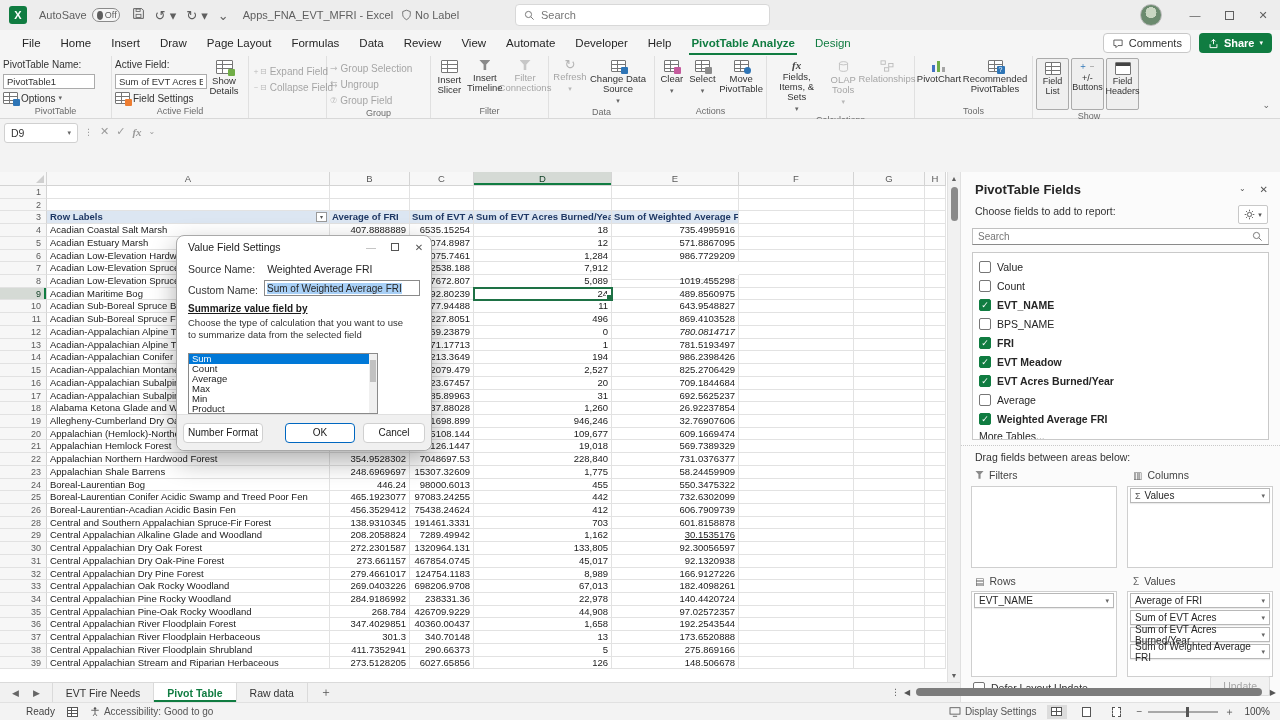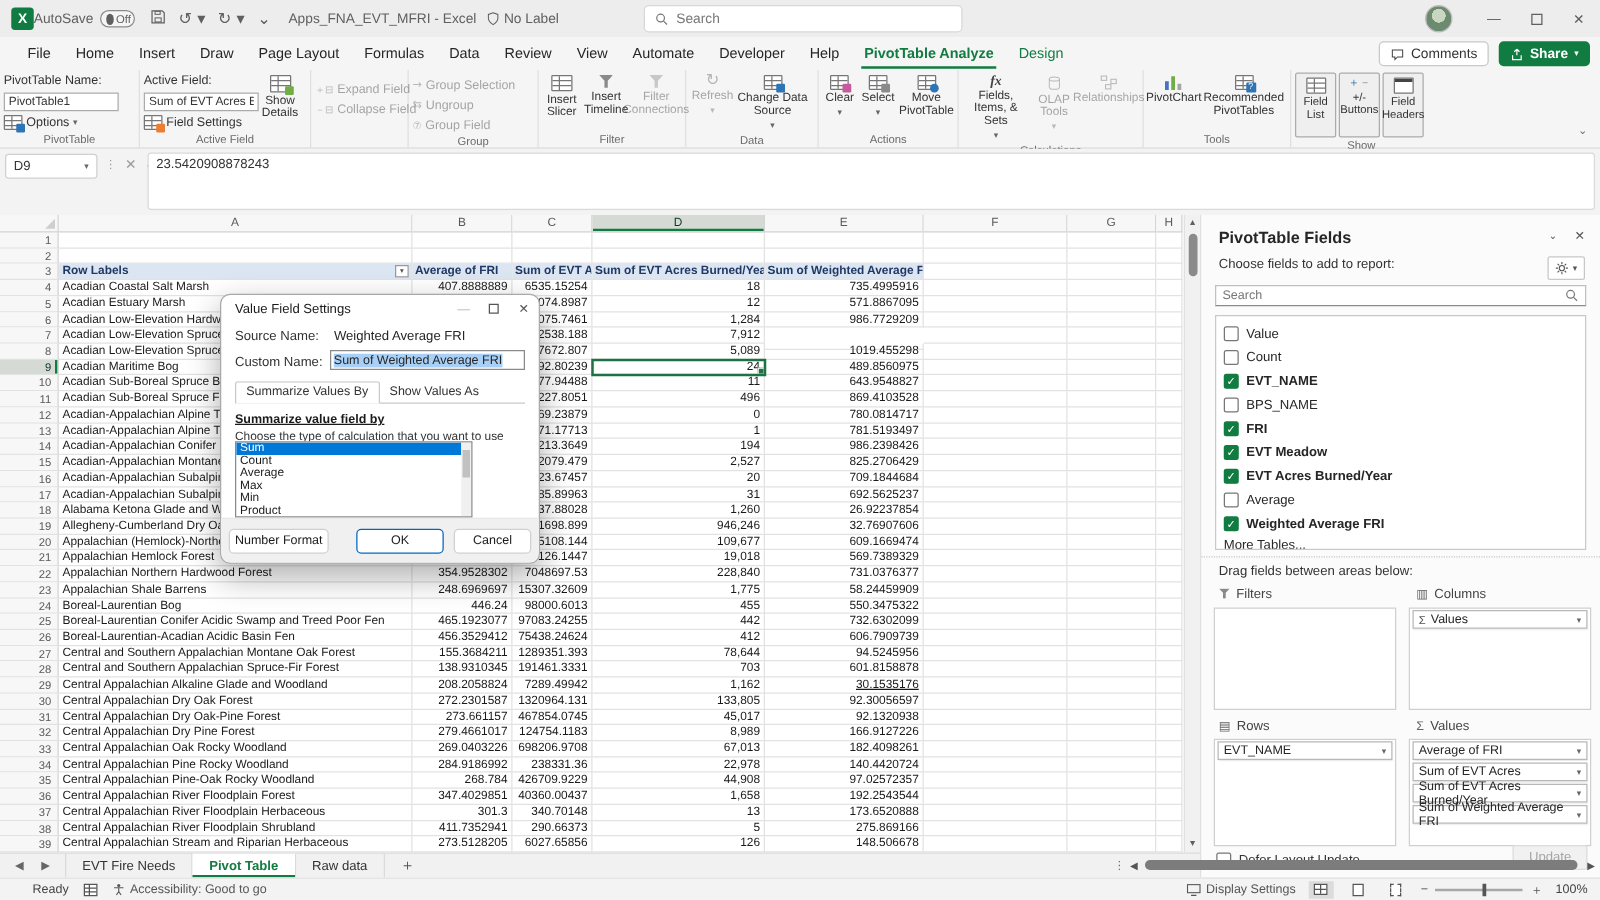--- a/index.html
+++ b/index.html
@@ -4,21 +4,21 @@
 <style>
   *{margin:0;padding:0;box-sizing:border-box}
   html,body{width:1280px;height:720px;overflow:hidden}
   body{font-family:"Liberation Sans","DejaVu Sans",sans-serif;background:#fff;color:#262626;-webkit-font-smoothing:antialiased}
   #app{position:relative;width:1280px;height:720px;background:#fff;overflow:hidden}
   .sym{font-family:"DejaVu Sans",sans-serif}
 
   
   .titlebar{position:absolute;left:0;top:0;width:1280px;height:30px;background:#ededed;display:flex;align-items:center}
   .xl-logo{width:18px;height:18px;margin-left:9px;background:#107C41;border-radius:3px;color:#fff;font-size:11px;font-weight:bold;display:flex;align-items:center;justify-content:center}
-  .autosave{display:flex;align-items:center;gap:5px;font-size:11px;color:#5f5f5f}
+  .autosave{display:flex;align-items:center;gap:5px;margin-left:12px;font-size:11px;color:#5f5f5f}
   .toggle{width:28px;height:14px;border:1px solid #8a8a8a;border-radius:8px;display:flex;align-items:center;padding:0 2px;background:#f5f5f5}
   .knob{width:9px;height:9px;border-radius:50%;background:#5f5f5f}
   .toggle span{font-size:9px;color:#5f5f5f;margin-left:2px}
   .qat{display:flex;align-items:center;gap:10px;margin-left:12px;color:#5f5f5f}
   .qat .qbtn{font-size:13px;color:#5f5f5f;cursor:default}
   .doc-title{margin-left:14px;font-size:11px;color:#5f5f5f;display:flex;align-items:center;gap:8px}
   .sens{display:flex;align-items:center;gap:3px;font-size:11px;color:#5f5f5f}
   .tb-search{position:absolute;left:515px;top:4px;width:255px;height:22px;background:#fff;border:1px solid #d8d8d8;border-radius:4px;display:flex;align-items:center;padding:0 8px;gap:6px}
   .tb-search input{border:none;outline:none;font-size:11px;color:#444;width:200px;background:transparent}
   .tb-search input::placeholder{color:#767676}
@@ -465,21 +465,20 @@
         <span>D9</span>
         <span style="font-size:7px;color:#666">▾</span>
       </div>
     <div class="fb-btns">
       <span style="font-size:9px">⋮</span>
       <span>✕</span>
       <span>✓</span>
       <span class="fx" style="color:#9a9a9a">fx</span>
       <span style="font-size:8px">⌄</span>
     </div>
-    <div class="fb-input">23.5420908878243</div>
   </div>
 
   <div class="sheet">
     <div class="colhdr-row">
         <div class="gcell corner"></div>
         <div class="gcell colhdr" style="width: 283px;">A</div>
         <div class="gcell colhdr" style="width: 80px;">B</div>
         <div class="gcell colhdr" style="width: 64px;">C</div>
         <div class="gcell colhdr hlcol" style="width: 138px;">D</div>
         <div class="gcell colhdr" style="width: 127px;">E</div>
@@ -611,21 +610,21 @@
           <div class="gcell" style="width: 115px;"></div>
           <div class="gcell" style="width: 71px;"></div>
           <div class="gcell" style="width: 21px;"></div>
         </div>
         <div class="g-row">
           <div class="gcell gutter">12</div>
           <div class="gcell ca">Acadian-Appalachian Alpine Tundra Meadow</div>
           <div class="gcell num" style="width: 80px;"></div>
           <div class="gcell num" style="width: 64px;">169.23879</div>
           <div class="gcell num" style="width: 138px;">0</div>
-          <div class="gcell num" style="width: 127px;">780.0814717</div>
+          <div class="gcell num" style="width: 127px; font-style: italic;">780.0814717</div>
           <div class="gcell" style="width: 115px;"></div>
           <div class="gcell" style="width: 71px;"></div>
           <div class="gcell" style="width: 21px;"></div>
         </div>
         <div class="g-row">
           <div class="gcell gutter">13</div>
           <div class="gcell ca">Acadian-Appalachian Alpine Tundra Shrubland</div>
           <div class="gcell num" style="width: 80px;"></div>
           <div class="gcell num" style="width: 64px;">971.17713</div>
           <div class="gcell num" style="width: 138px;">1</div>
@@ -766,31 +765,20 @@
           <div class="gcell" style="width: 71px;"></div>
           <div class="gcell" style="width: 21px;"></div>
         </div>
         <div class="g-row">
           <div class="gcell gutter">26</div>
           <div class="gcell ca">Boreal-Laurentian-Acadian Acidic Basin Fen</div>
           <div class="gcell num" style="width: 80px;">456.3529412</div>
           <div class="gcell num" style="width: 64px;">75438.24624</div>
           <div class="gcell num" style="width: 138px;">412</div>
           <div class="gcell num" style="width: 127px;">606.7909739</div>
-          <div class="gcell" style="width: 115px;"></div>
-          <div class="gcell" style="width: 71px;"></div>
-          <div class="gcell" style="width: 21px;"></div>
-        </div>
-        <div class="g-row">
-          <div class="gcell gutter">27</div>
-          <div class="gcell ca">Central and Southern Appalachian Montane Oak Forest</div>
-          <div class="gcell num" style="width: 80px;">155.3684211</div>
-          <div class="gcell num" style="width: 64px;">1289351.393</div>
-          <div class="gcell num" style="width: 138px;">78,644</div>
-          <div class="gcell num" style="width: 127px;">94.5245956</div>
           <div class="gcell" style="width: 115px;"></div>
           <div class="gcell" style="width: 71px;"></div>
           <div class="gcell" style="width: 21px;"></div>
         </div>
         <div class="g-row">
           <div class="gcell gutter">28</div>
           <div class="gcell ca">Central and Southern Appalachian Spruce-Fir Forest</div>
           <div class="gcell num" style="width: 80px;">138.9310345</div>
           <div class="gcell num" style="width: 64px;">191461.3331</div>
           <div class="gcell num" style="width: 138px;">703</div>
@@ -941,24 +929,20 @@
     </div>
     <div class="dlg-row">
       <span class="dlg-lab">Source Name:</span>
       <span style="margin-left:6px">Weighted Average FRI</span>
     </div>
     <div class="dlg-row">
       <span class="dlg-lab">Custom Name:</span>
       <div class="cn-input">
           <span class="cn-sel">Sum of Weighted Average FRI</span>
         </div>
-    </div>
-    <div class="dlg-tabs">
-      <div class="dtab on">Summarize Values By</div>
-      <div class="dtab">Show Values As</div>
     </div>
     <div class="vfs-heading">Summarize value field by</div>
     <div class="vfs-desc">Choose the type of calculation that you want to use to summarize data from the selected field</div>
     <div class="listbox">
       <div class="lb-inner">
           <div class="lb-item on">Sum</div>
           <div class="lb-item">Count</div>
           <div class="lb-item">Average</div>
           <div class="lb-item">Max</div>
           <div class="lb-item">Min</div>

